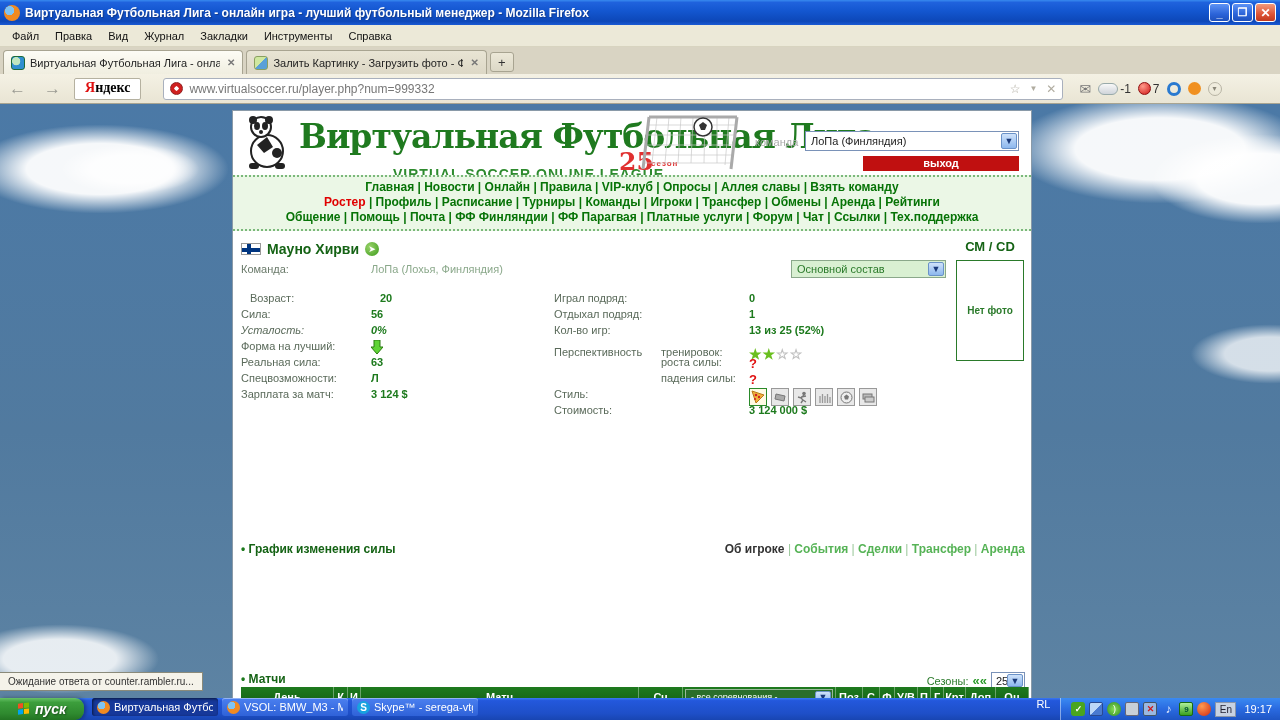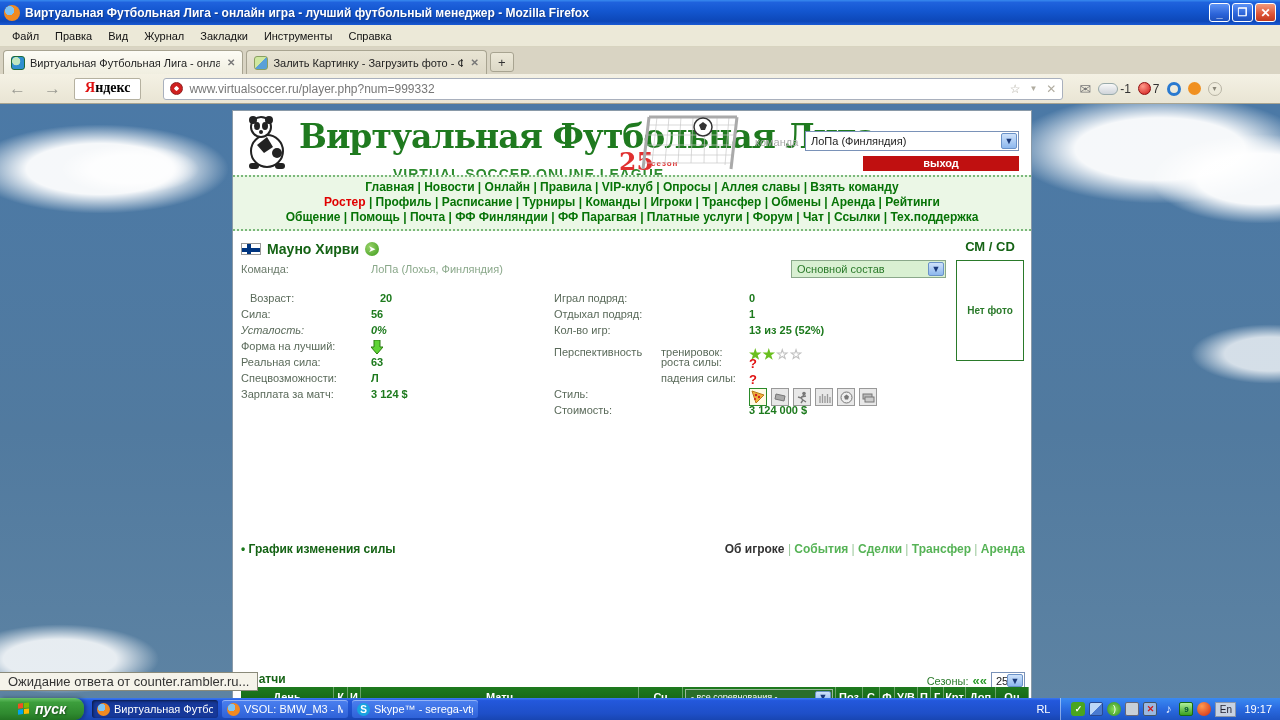--- a/index.html
+++ b/index.html
@@ -145,25 +145,25 @@
     display:flex; align-items:center; padding-left:4px; position:relative; }
 
   #match-table { position:absolute; left:8px; top:456px; width:788px; }
   #mt-header { display:flex; height:20px; background:linear-gradient(180deg,#1e7a1e,#135e13); color:#fff; font-weight:bold; font-size:11px; }
   #mt-header .hc { display:flex; align-items:center; justify-content:center; border-right:1px solid rgba(255,255,255,.35); height:100%; }
   .comp-select { background:#2a6e2a; border:1px solid #9ab89a; height:16px; margin:2px; display:flex; align-items:center;
     font-size:9px; color:#fff; font-weight:normal; padding-left:5px; position:relative; flex:1; }
 
   
   #status-popup { position:absolute; left:0; top:568px; height:19px; background:#f5f3ea; border:1px solid #8a8a7a;
-    border-left:none; font-size:13px; color:#333; display:flex; align-items:center; padding:0 8px; }
+    border-left:none; font-size:10px; color:#333; display:flex; align-items:center; padding:0 8px; }
 
   
   #taskbar { position:absolute; left:0; top:698px; width:1280px; height:22px;
-    background:linear-gradient(180deg,#3a78f2 0%,#2358dc 12%,#1e4fc8 70%,#1845b2 100%); display:flex; align-items:center; }
+    background:linear-gradient(180deg,#3a78f2 0%,#2358dc 12%,#1e4fc8 70%,#1845b2 100%); display:flex; }
   #startbtn { width:84px; height:22px; border-radius:0 9px 9px 0;
     background:linear-gradient(180deg,#66c266 0%,#3c9e3c 20%,#2f8a2f 70%,#237423 100%);
     display:flex; align-items:center; justify-content:center; gap:5px; color:#fff; font-weight:bold; font-style:italic; font-size:14px;
     text-shadow:1px 1px 2px #1a4a1a; box-shadow:2px 0 4px rgba(0,0,0,.35); }
   .winflag { width:12px; height:12px; display:grid; grid-template-columns:5px 5px; grid-template-rows:5px 5px; gap:1px; transform:skewY(-6deg); }
   .winflag i:nth-child(1){background:#f25022;} .winflag i:nth-child(2){background:#7fba00;}
   .winflag i:nth-child(3){background:#00a4ef;} .winflag i:nth-child(4){background:#ffb900;}
   #tasks { display:flex; gap:4px; margin-left:8px; flex:1; }
   .taskbtn { width:126px; height:18px; border-radius:3px; display:flex; align-items:center; gap:4px; padding:0 5px;
     background:linear-gradient(180deg,#4b80f0,#2f62d8); box-shadow:inset 0 1px 0 rgba(255,255,255,.4); color:#fff; font-size:11px; }

